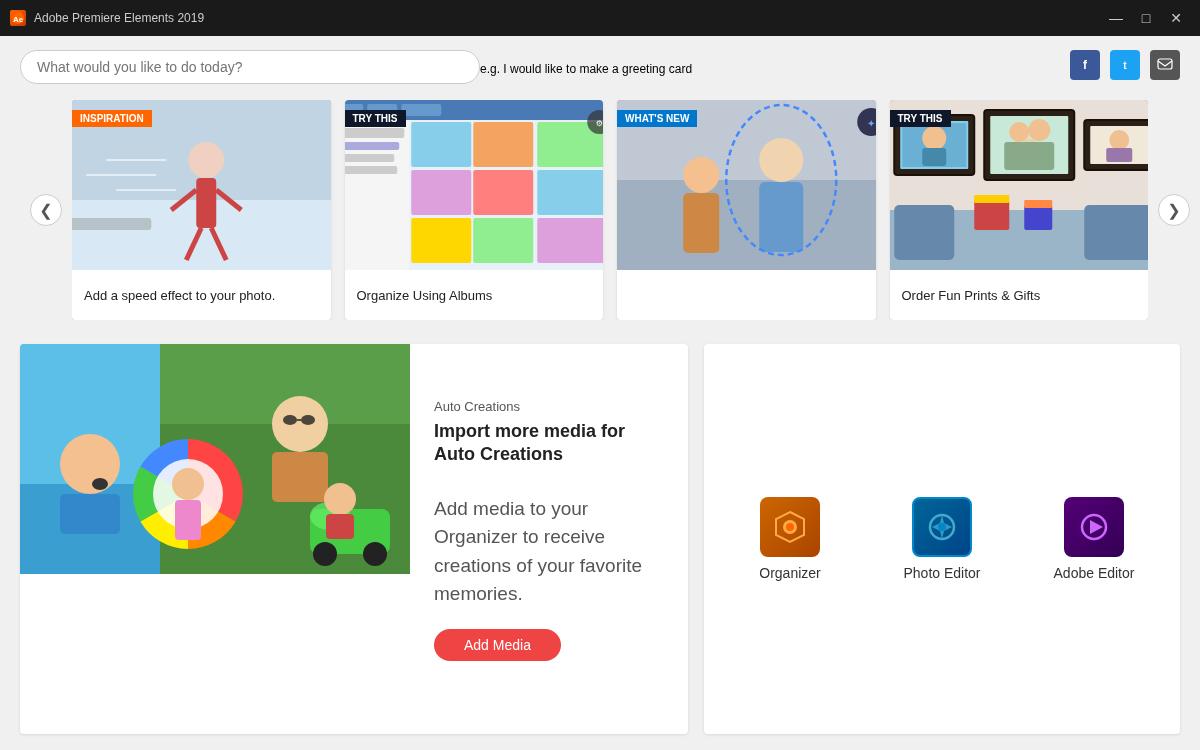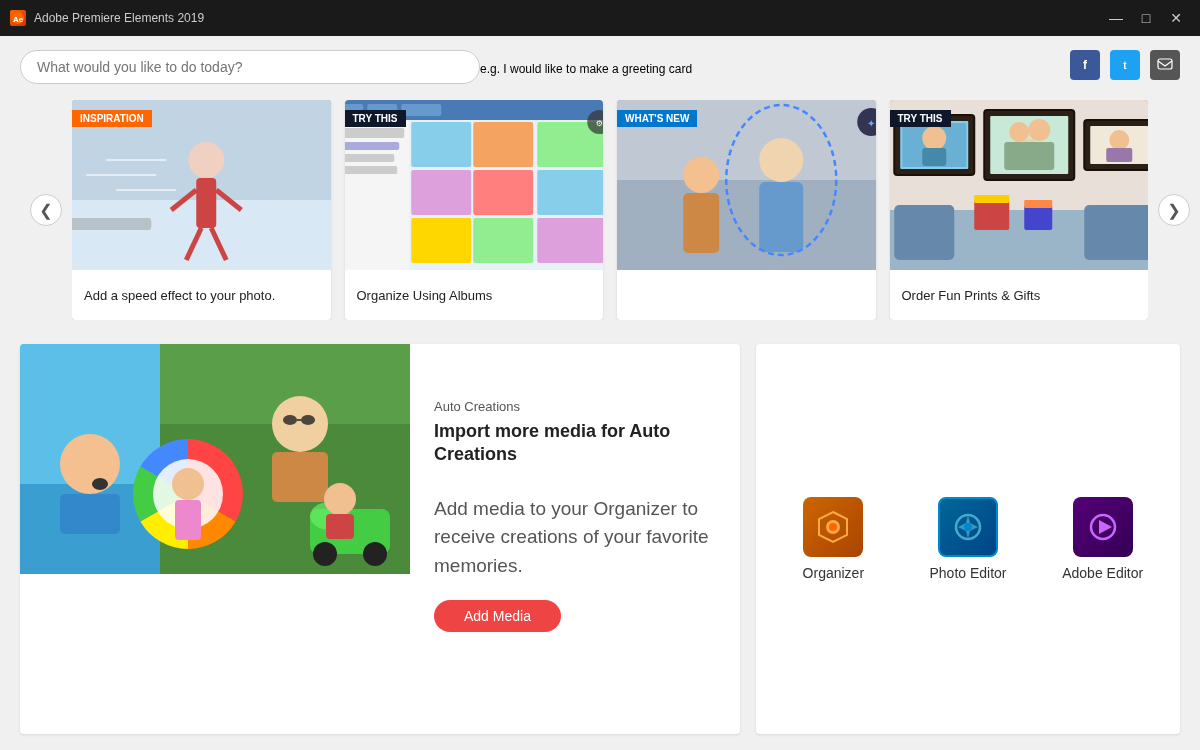--- a/index.html
+++ b/index.html
@@ -124,21 +124,21 @@
     .auto-desc { font-size: 19px; color: #555; line-height: 1.5; margin-bottom: 20px; }
     .add-media-btn {
       background: #ef4444; color: white;
       border: none; border-radius: 20px;
       padding: 8px 30px; font-size: 14px; font-weight: 400;
       cursor: pointer;
     }
 
     
     .app-launcher {
-      width: 424px; background: white; border-radius: 4px;
+      width: 476px; background: white; border-radius: 4px;
       padding: 20px; display: flex; align-items: center;
       box-shadow: 0 1px 3px rgba(0,0,0,0.1);
       gap: 20px;
     }
     .app-item {
       display: flex; flex-direction: column; align-items: center;
       gap: 8px; cursor: pointer; flex: 1;
     }
     .app-icon-wrap {
       width: 60px; height: 60px; border-radius: 8px;

